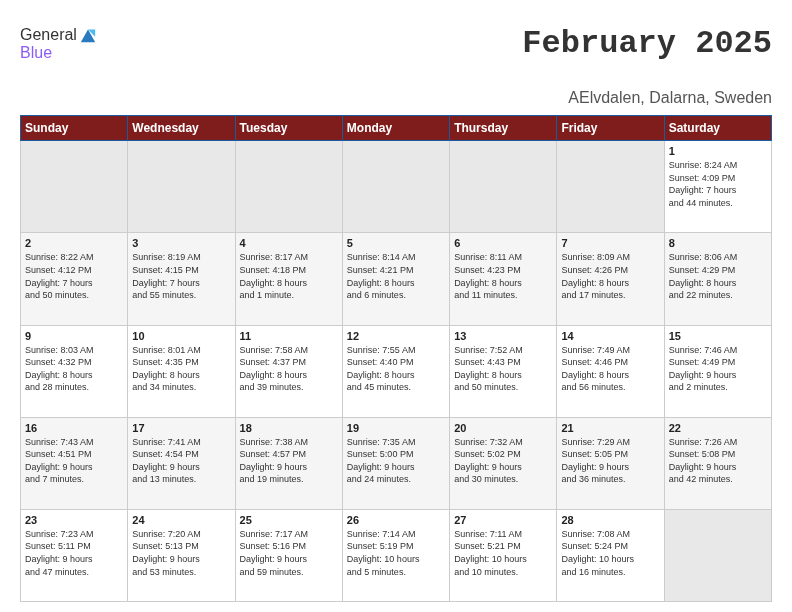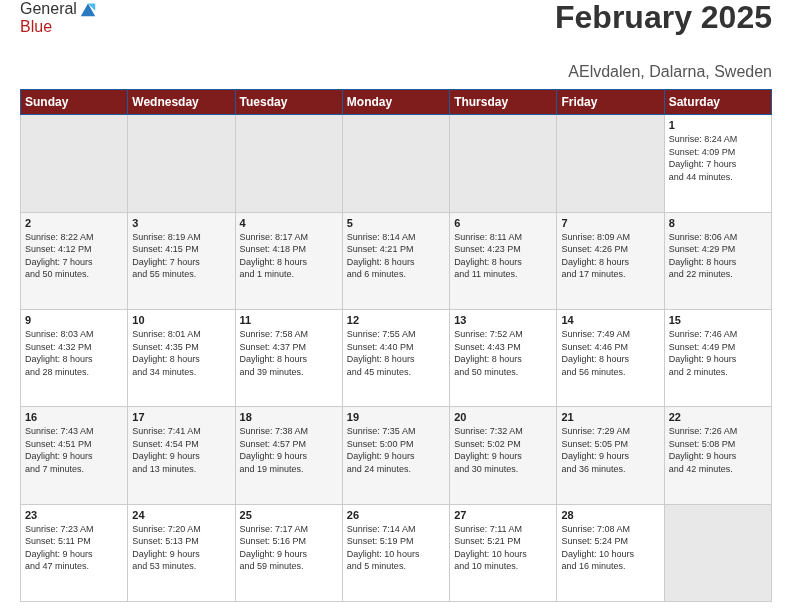--- a/index.html
+++ b/index.html
@@ -6,49 +6,50 @@
     body {
       font-family: Arial, sans-serif;
       background: #fff;
       width: 792px;
       height: 612px;
       overflow: hidden;
     }
     .page {
       width: 792px;
       height: 612px;
-      padding: 0 20px 10px 20px;
+      padding: 26px 20px 10px 20px;
       display: flex;
       flex-direction: column;
     }
     .header {
       display: flex;
       justify-content: space-between;
       align-items: flex-start;
       margin-bottom: 8px;
     }
     .logo {
       display: flex;
       align-items: center;
     }
     .logo-general { color: #333; }
-    .logo-blue { color: #b91c1c; }
+    .logo-blue { color: #8b5cf6; }
     .logo-icon {
       width: 18px;
       height: 18px;
       margin-left: 2px;
     }
     .title-block {
       text-align: right;
     }
     .cal-title {
       font-size: 32px;
       font-weight: bold;
       color: #333;
       line-height: 1.1;
+      font-family: Liberation Mono, monospace;
     }
     .cal-subtitle {
       font-size: 16px;
       color: #555;
       margin-top: 28px;
     }
     .calendar {
       flex: 1;
       border: 1px solid #ccc;
       border-collapse: collapse;

